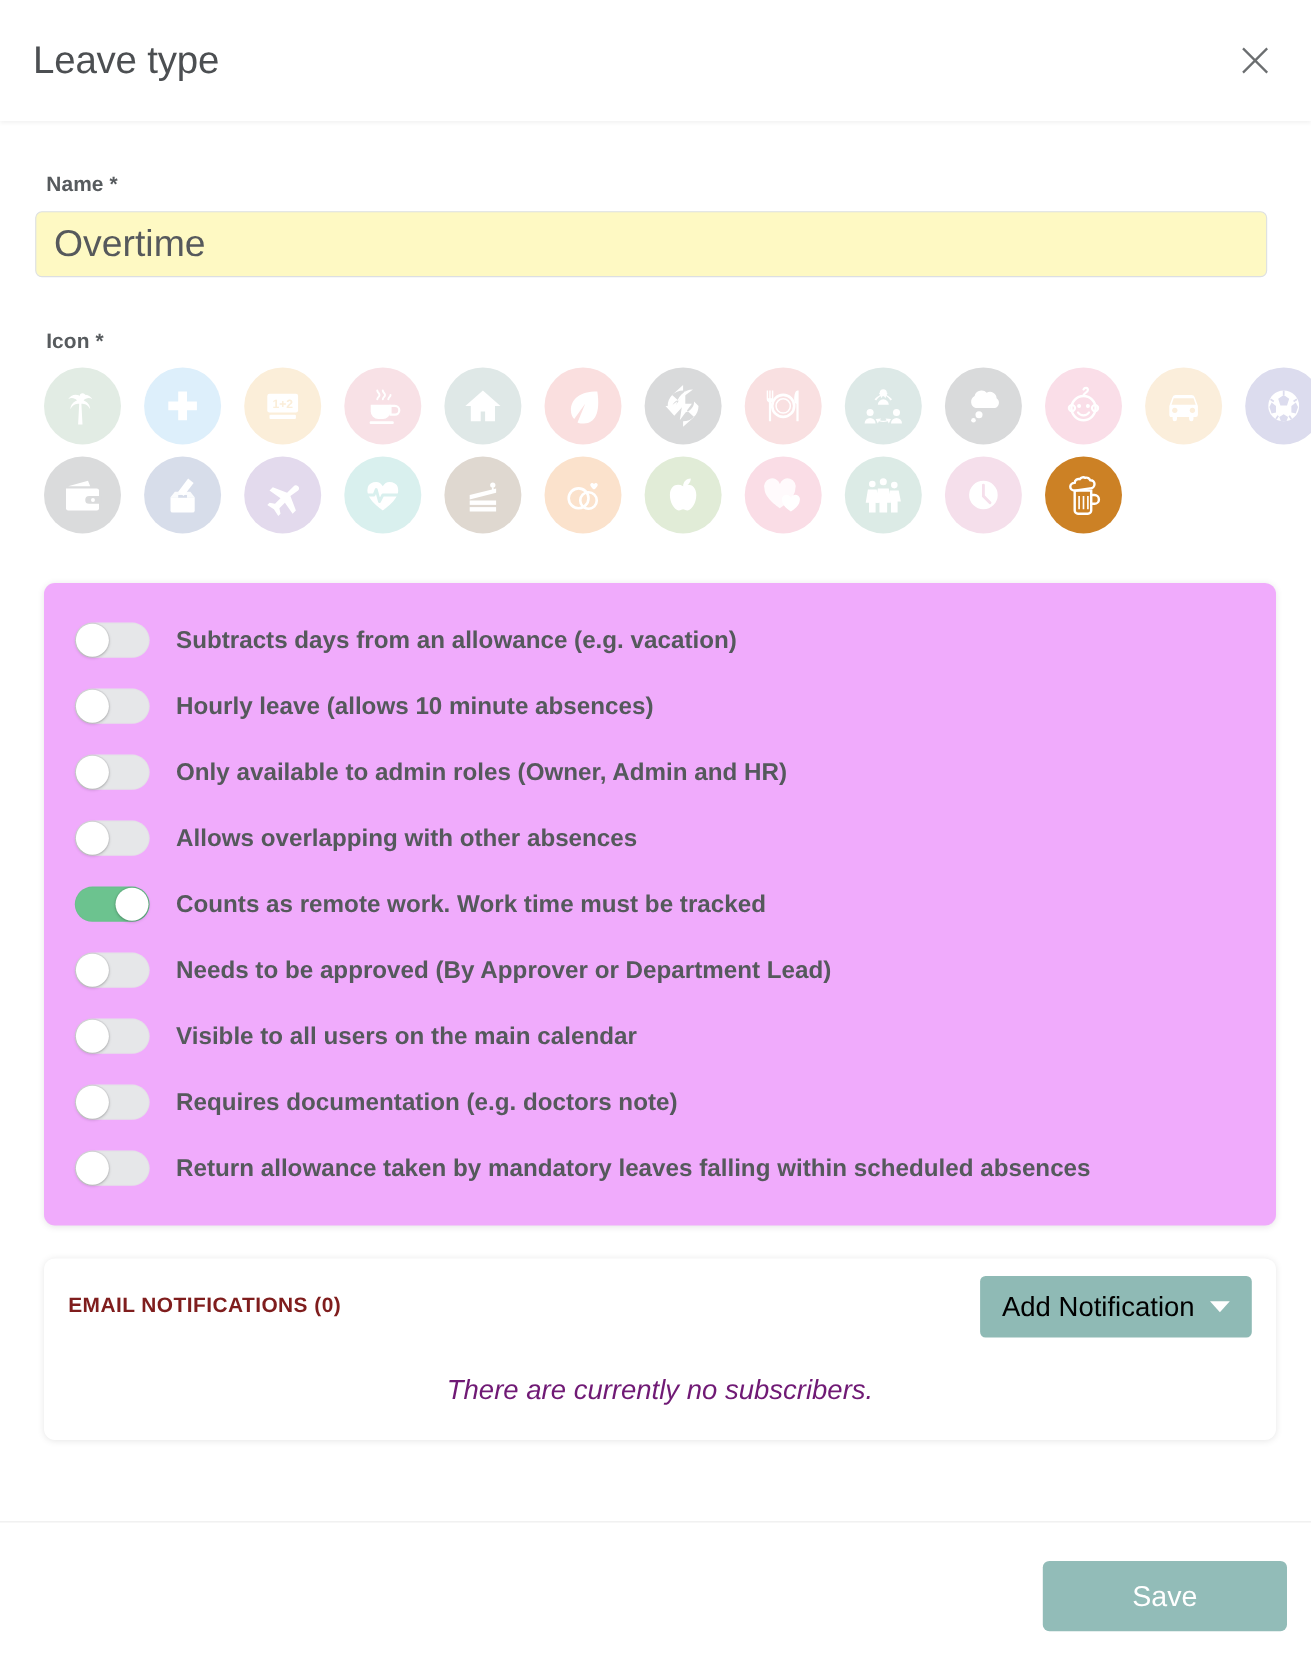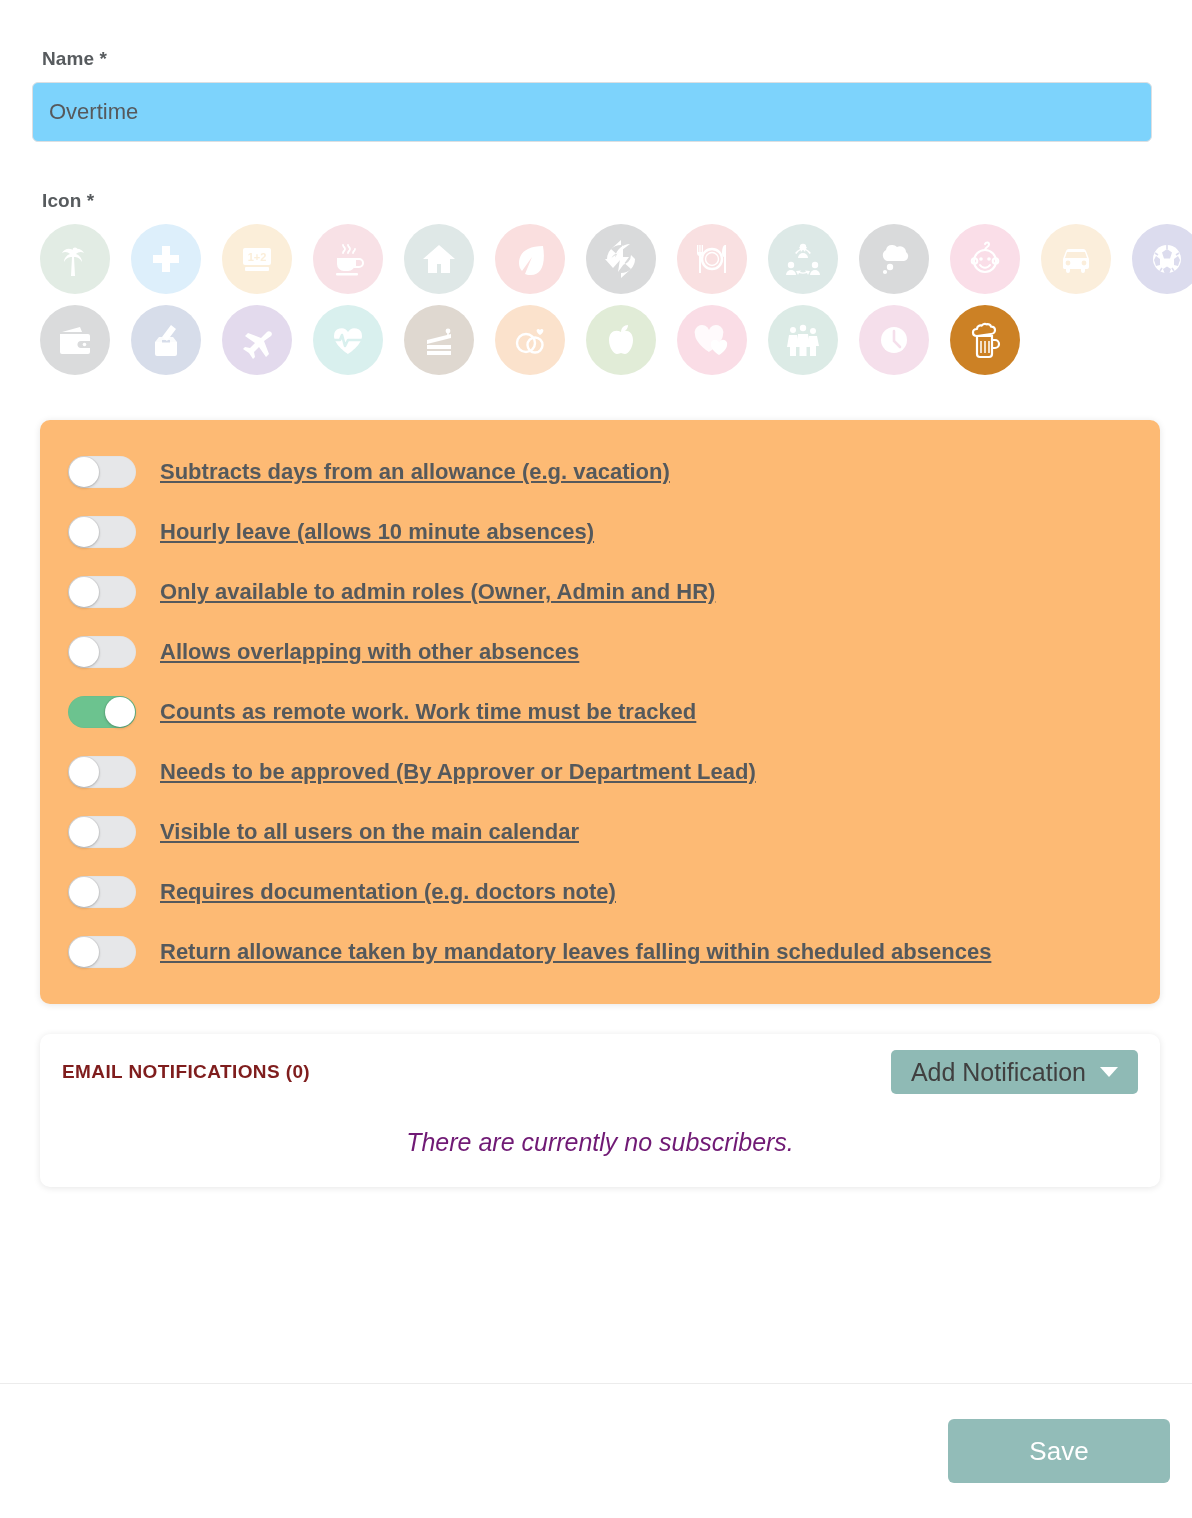--- a/index.html
+++ b/index.html
@@ -34,45 +34,44 @@
     padding: 48px 32px 0 32px;
     background: #fff;
   }
   .field-label {
     font-size: 19px; font-weight: 700; color: #575b5e;
     margin: 0 0 12px 10px; letter-spacing: .1px;
   }
   .name-input {
     display: block; width: 1120px; height: 60px;
     border: 1px solid #dcdfe2; border-radius: 6px;
-    background:#7dd3fc; padding: 14px 16px;
+    background:#fef9c3; padding: 14px 16px;
     font-family: "Liberation Sans", sans-serif;
-    font-size: 22px; color: #56595c; outline: none;
+    font-size: 34px; color: #56595c; outline: none;
   }
 
   .icon-label { margin-top: 48px; }
 
   .icon-grid { margin-left: 8px; margin-top: 4px; }
   .icon-row { display: flex; gap: 21px; margin-bottom: 11px; }
   .icon-circle {
     width: 70px; height: 70px; border-radius: 50%;
     display: flex; align-items: center; justify-content: center;
     cursor: pointer; flex: 0 0 70px;
   }
   .icon-circle svg { display: block; }
 
   
   .toggles-card {
     margin: 45px 0 0 8px;
     width: 1120px;
-    background: #fdba74;
+    background: #f0abfc;
     border-radius: 10px;
     box-shadow: 0 1px 7px rgba(0,0,0,.10);
     padding: 22px 0 22px 0;
-    text-decoration: underline;
   }
   .toggle-row {
     display: flex; align-items: center;
     height: 60px; padding: 0 28px;
     cursor: pointer;
   }
   .switch {
     position: relative; flex: 0 0 68px;
     width: 68px; height: 32px; border-radius: 16px;
     background: #e6e7e9; margin-right: 24px;
@@ -95,22 +94,22 @@
     width: 1120px;
     background: #fff;
     border-radius: 10px;
     box-shadow: 0 1px 7px rgba(0,0,0,.10);
     padding: 16px 22px 30px 22px;
   }
   .notif-head { display:flex; align-items:center; justify-content:space-between; }
   .notif-title { font-size: 19px; font-weight: 700; color:#7f1d1d; letter-spacing:.4px; }
   .add-notif-btn {
     display:flex; align-items:center; gap:14px;
-    background:#8fbab5; color:#404040; border:none; border-radius:5px;
-    height: 44px; padding: 0 20px; cursor:pointer;
+    background:#8fbab5; color:#000000; border:none; border-radius:5px;
+    height: 56px; padding: 0 20px; cursor:pointer;
     font-family:"Liberation Sans", sans-serif; font-size: 25px;
   }
   .caret { width:0;height:0;border-left:9px solid transparent;border-right:9px solid transparent;border-top:10px solid #fff; }
   .notif-empty {
     text-align:center; font-style: italic; font-size: 25px;
     color:#701a75; margin-top: 34px;
   }
 
   
   .modal-footer {
@@ -125,20 +124,31 @@
     font-family:"Liberation Sans", sans-serif; font-size: 26px; cursor:pointer;
   }
   .btn-save { background:#92bcb8; color:#fff; }
   .btn-cancel { background:#f0f1f2; color:#66696b; min-width: 218px; }
 </style>
 </head>
 <body>
 
 <div class="modal">
 
+  <div class="modal-header">
+    <div class="modal-title">Leave type</div>
+    <button class="close-btn">
+      <span>
+        <svg width="30" height="30" viewBox="0 0 30 30" aria-hidden="true">
+          <line x1="4" y1="4" x2="26" y2="26" stroke="#6b6e70" stroke-width="2.1"></line>
+          <line x1="26" y1="4" x2="4" y2="26" stroke="#6b6e70" stroke-width="2.1"></line>
+        </svg>
+      </span>
+    </button>
+  </div>
 
   <div class="modal-body">
 
     <div class="field-label">Name *</div>
     <input class="name-input" type="text" value="Overtime" placeholder="" style="">
 
     <div class="field-label icon-label">Icon *</div>
 
     <div class="icon-grid">
       <div class="icon-row" id="icon-row-1">

